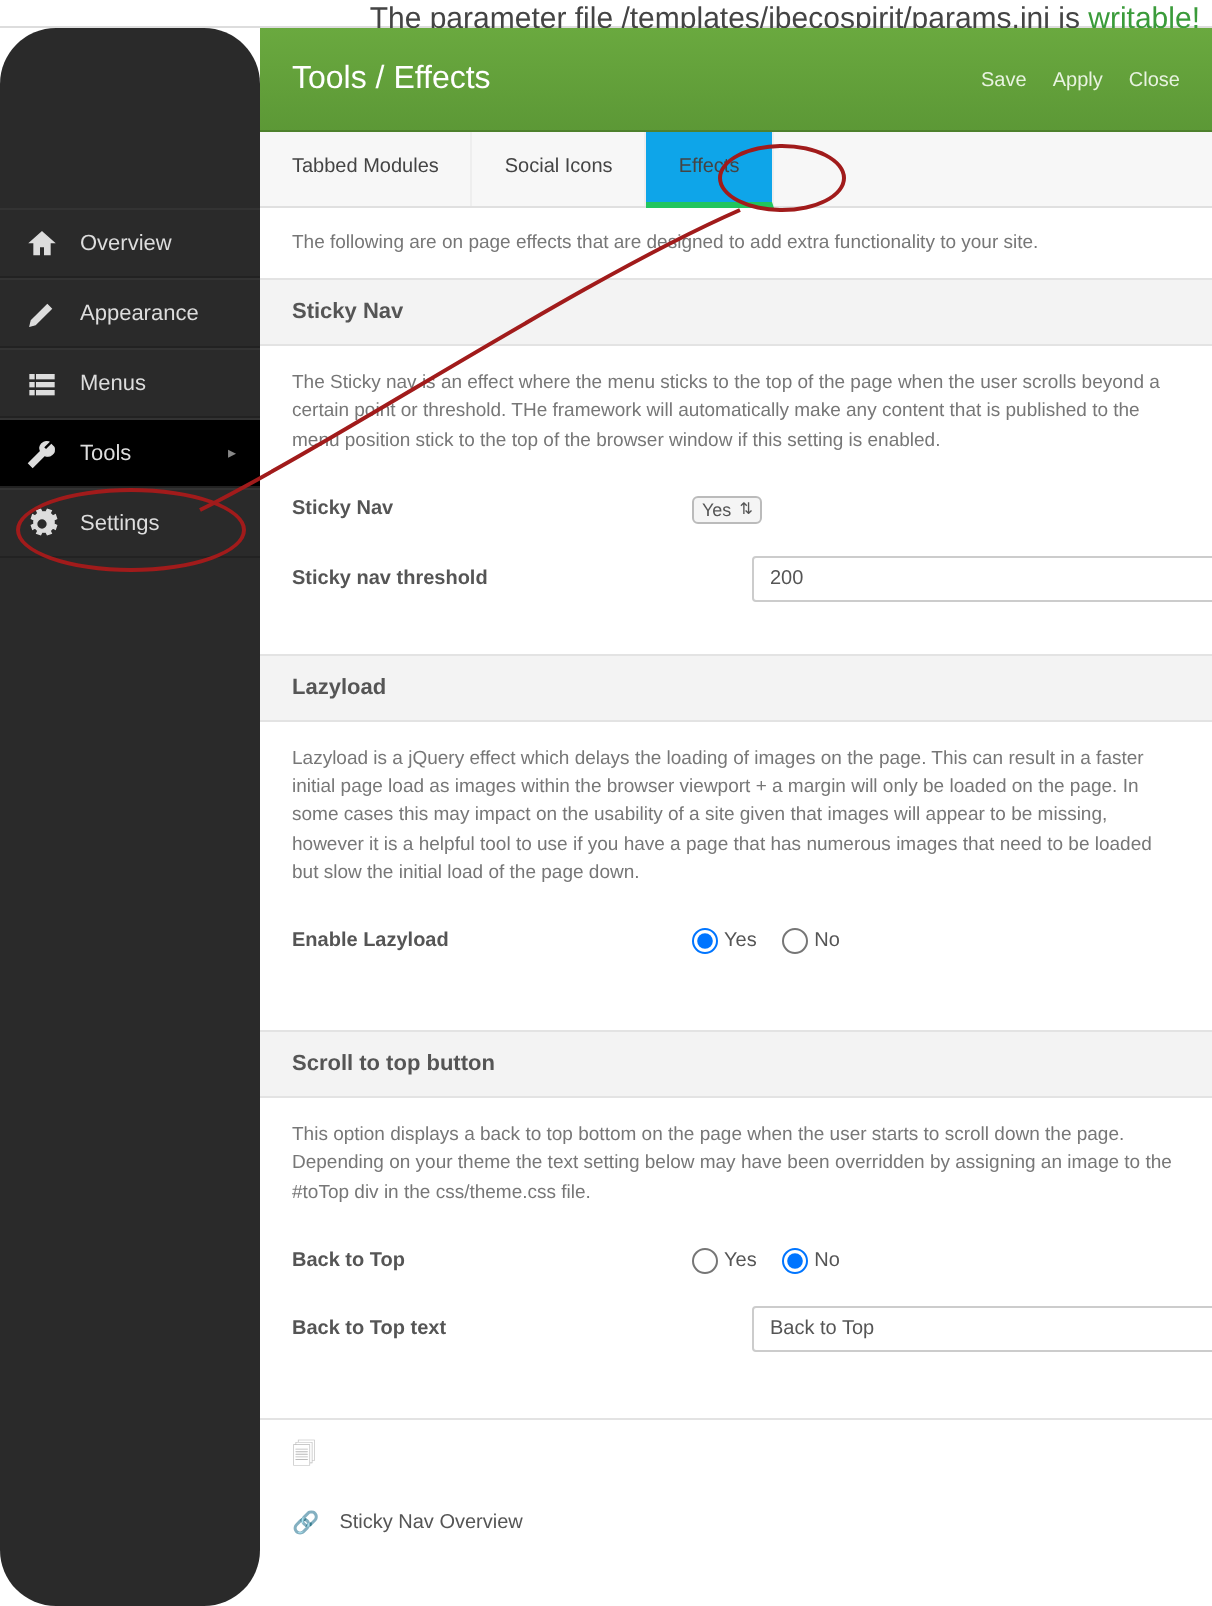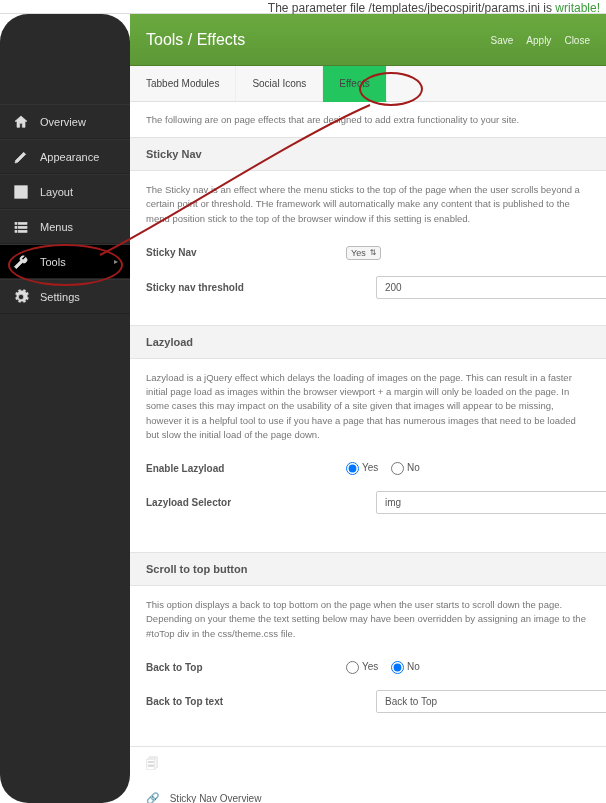--- a/index.html
+++ b/index.html
@@ -11,21 +11,21 @@
     width: 606px;
     height: 803px;
     overflow: hidden;
     position: relative;
   }
   .topbar {
     position: absolute;
     top: 0; left: 0; right: 0;
     height: 14px;
     background: #fff;
-    font-size: 12px;
+    font-size: 15px;
     color: #444;
     text-align: right;
     padding: 1px 6px 0 0;
     border-bottom: 1px solid #ddd;
   }
   .topbar .writable { color: #3a9b3a; }
   .sidebar {
     position: absolute;
     left: 0; top: 14px; bottom: 0;
     width: 130px;
@@ -87,22 +87,22 @@
     border-bottom: 1px solid #e0e0e0;
   }
   .tab {
     padding: 12px 16px;
     font-size: 10px;
     color: #444;
     cursor: pointer;
     border-right: 1px solid #eee;
   }
   .tab.active {
-    background: #22c55e;
-    border-bottom: 1px solid #22c55e;
+    background: #0ea5e9;
+    border-bottom: 3px solid #22c55e;
     margin-bottom: -1px;
   }
   .content {
     padding: 0;
     overflow-y: auto;
     height: calc(100% - 52px - 36px);
   }
   .intro {
     padding: 12px 16px;
     font-size: 9.5px;
@@ -231,30 +231,20 @@
 
   <div class="sidebar-item">
     <span class="sicon">
       <svg viewBox="0 0 24 24" width="16" height="16">
           <path d="M3 21l4-1 12-12-3-3L4 17z"></path>
         </svg>
     </span>
     <span>Appearance</span>
   </div>
 
-  <div class="sidebar-item">
-    <span class="sicon">
-      <svg viewBox="0 0 24 24" width="16" height="16" fill="none" stroke="#ddd" stroke-width="2">
-          <rect x="3" y="3" width="18" height="18"></rect>
-          <line x1="3" y1="9" x2="21" y2="9"></line>
-          <line x1="9" y1="9" x2="9" y2="21"></line>
-        </svg>
-    </span>
-    <span>Layout</span>
-  </div>
 
   <div class="sidebar-item">
     <span class="sicon">
       <svg viewBox="0 0 24 24" width="16" height="16">
           <rect x="3" y="5" width="3" height="3"></rect>
           <rect x="8" y="5" width="13" height="3"></rect>
           <rect x="3" y="11" width="3" height="3"></rect>
           <rect x="8" y="11" width="13" height="3"></rect>
           <rect x="3" y="17" width="3" height="3"></rect>
           <rect x="8" y="17" width="13" height="3"></rect>
@@ -329,26 +319,20 @@
     <div class="section-desc">Lazyload is a jQuery effect which delays the loading of images on the page. This can result in a faster initial page load as images within the browser viewport + a margin will only be loaded on the page. In some cases this may impact on the usability of a site given that images will appear to be missing, however it is a helpful tool to use if you have a page that has numerous images that need to be loaded but slow the initial load of the page down.</div>
 
     <div class="field-row">
       <div class="field-label">Enable Lazyload</div>
       <div class="field-control radio-group">
         <label><input type="radio" name="ll" checked="" style=""><span>Yes</span></label>
         <label><input type="radio" name="ll" style=""><span>No</span></label>
       </div>
     </div>
 
-    <div class="field-row">
-      <div class="field-label">Lazyload Selector</div>
-      <div class="field-control">
-        <input type="text" value="img" style="">
-      </div>
-    </div>
 
     <div style="height:30px"></div>
 
     <div class="section-head">Scroll to top button</div>
     <div class="section-desc">This option displays a back to top bottom on the page when the user starts to scroll down the page. Depending on your theme the text setting below may have been overridden by assigning an image to the #toTop div in the css/theme.css file.</div>
 
     <div class="field-row">
       <div class="field-label">Back to Top</div>
       <div class="field-control radio-group">
         <label><input type="radio" name="btt" style=""><span>Yes</span></label>

